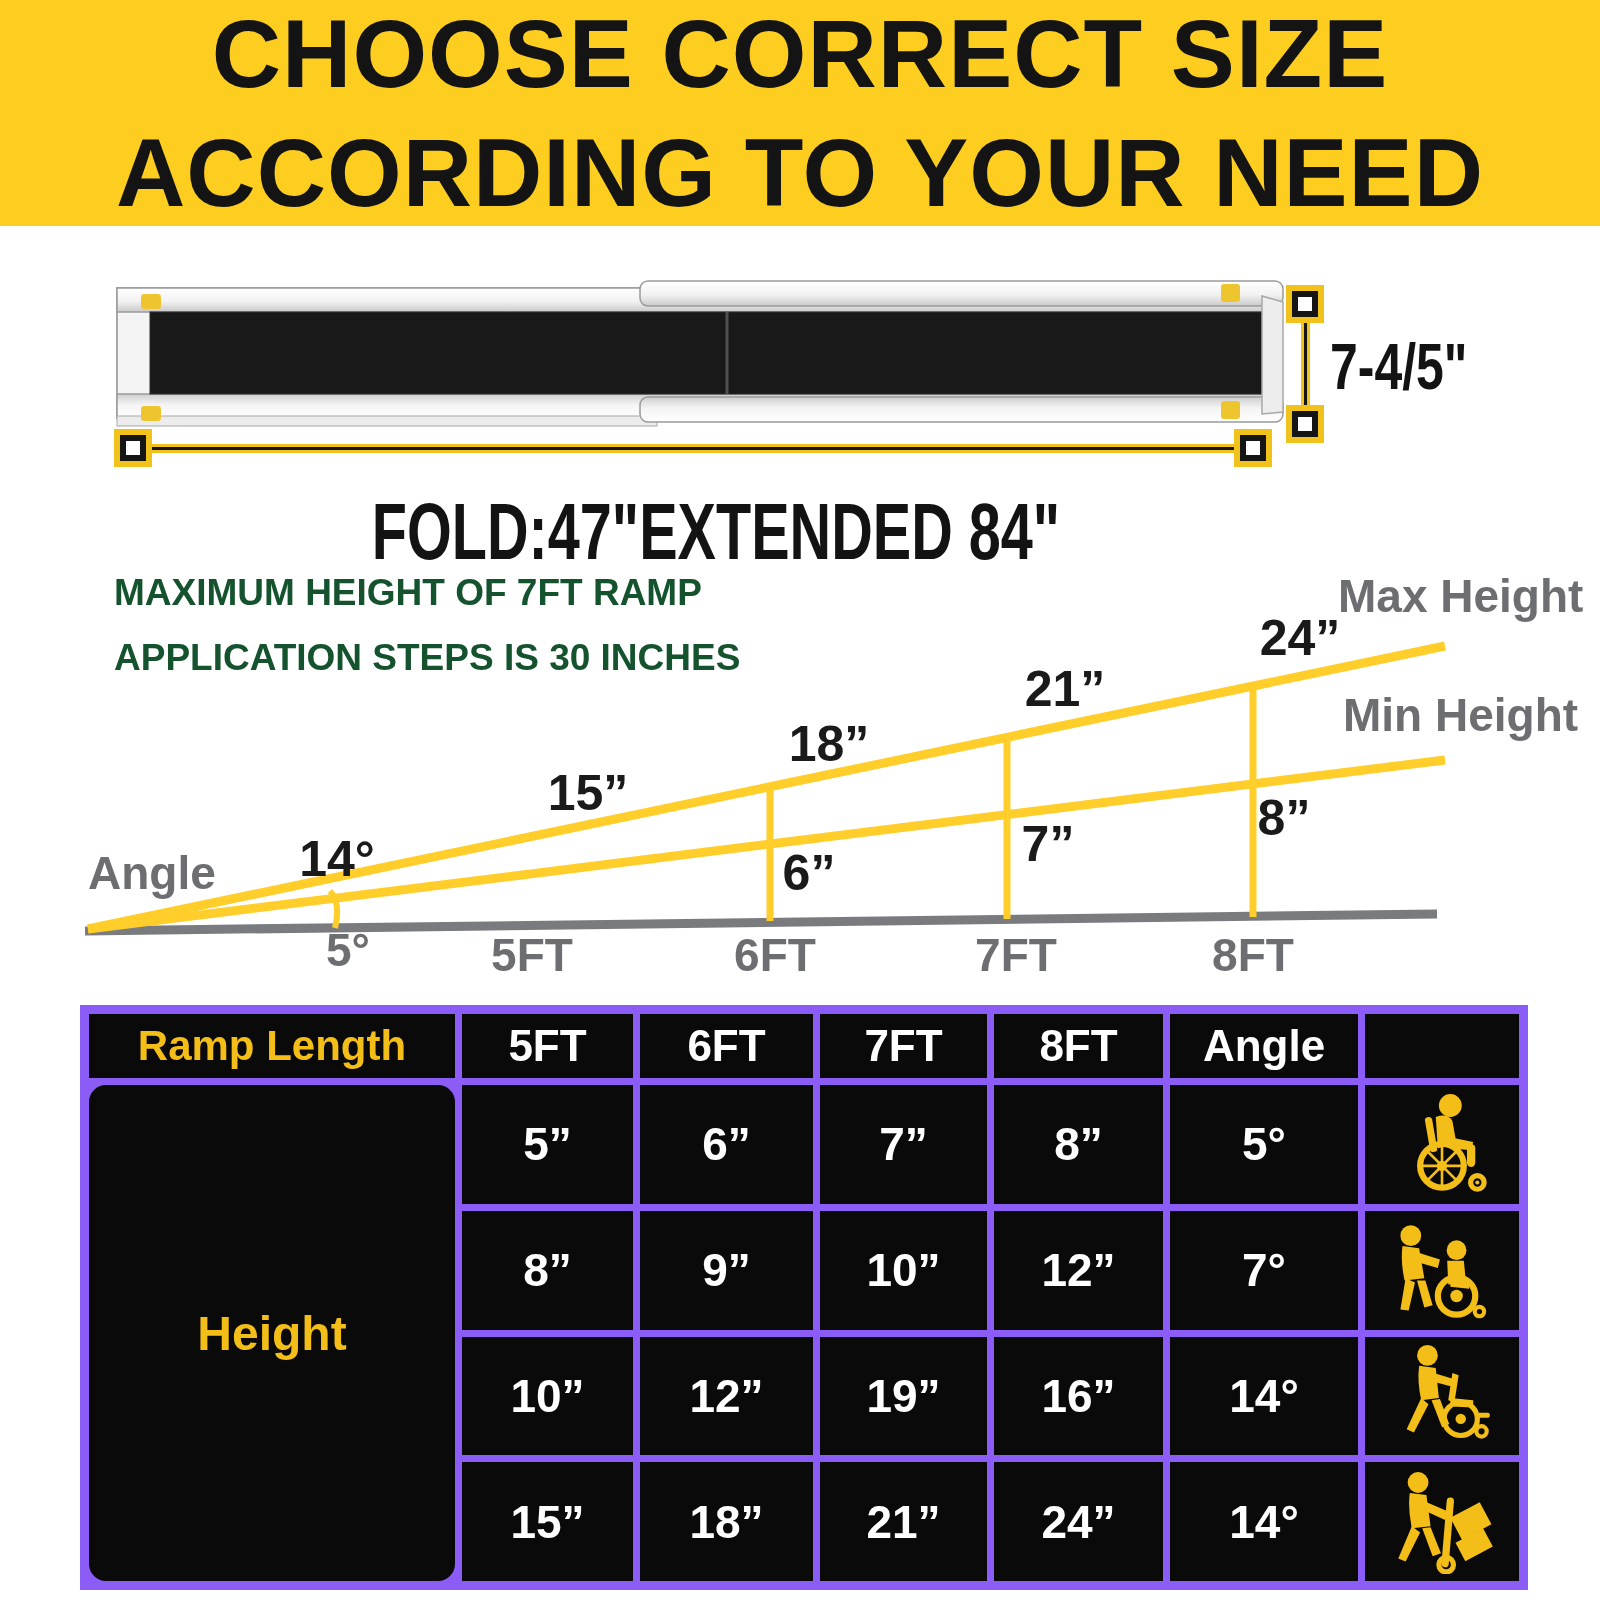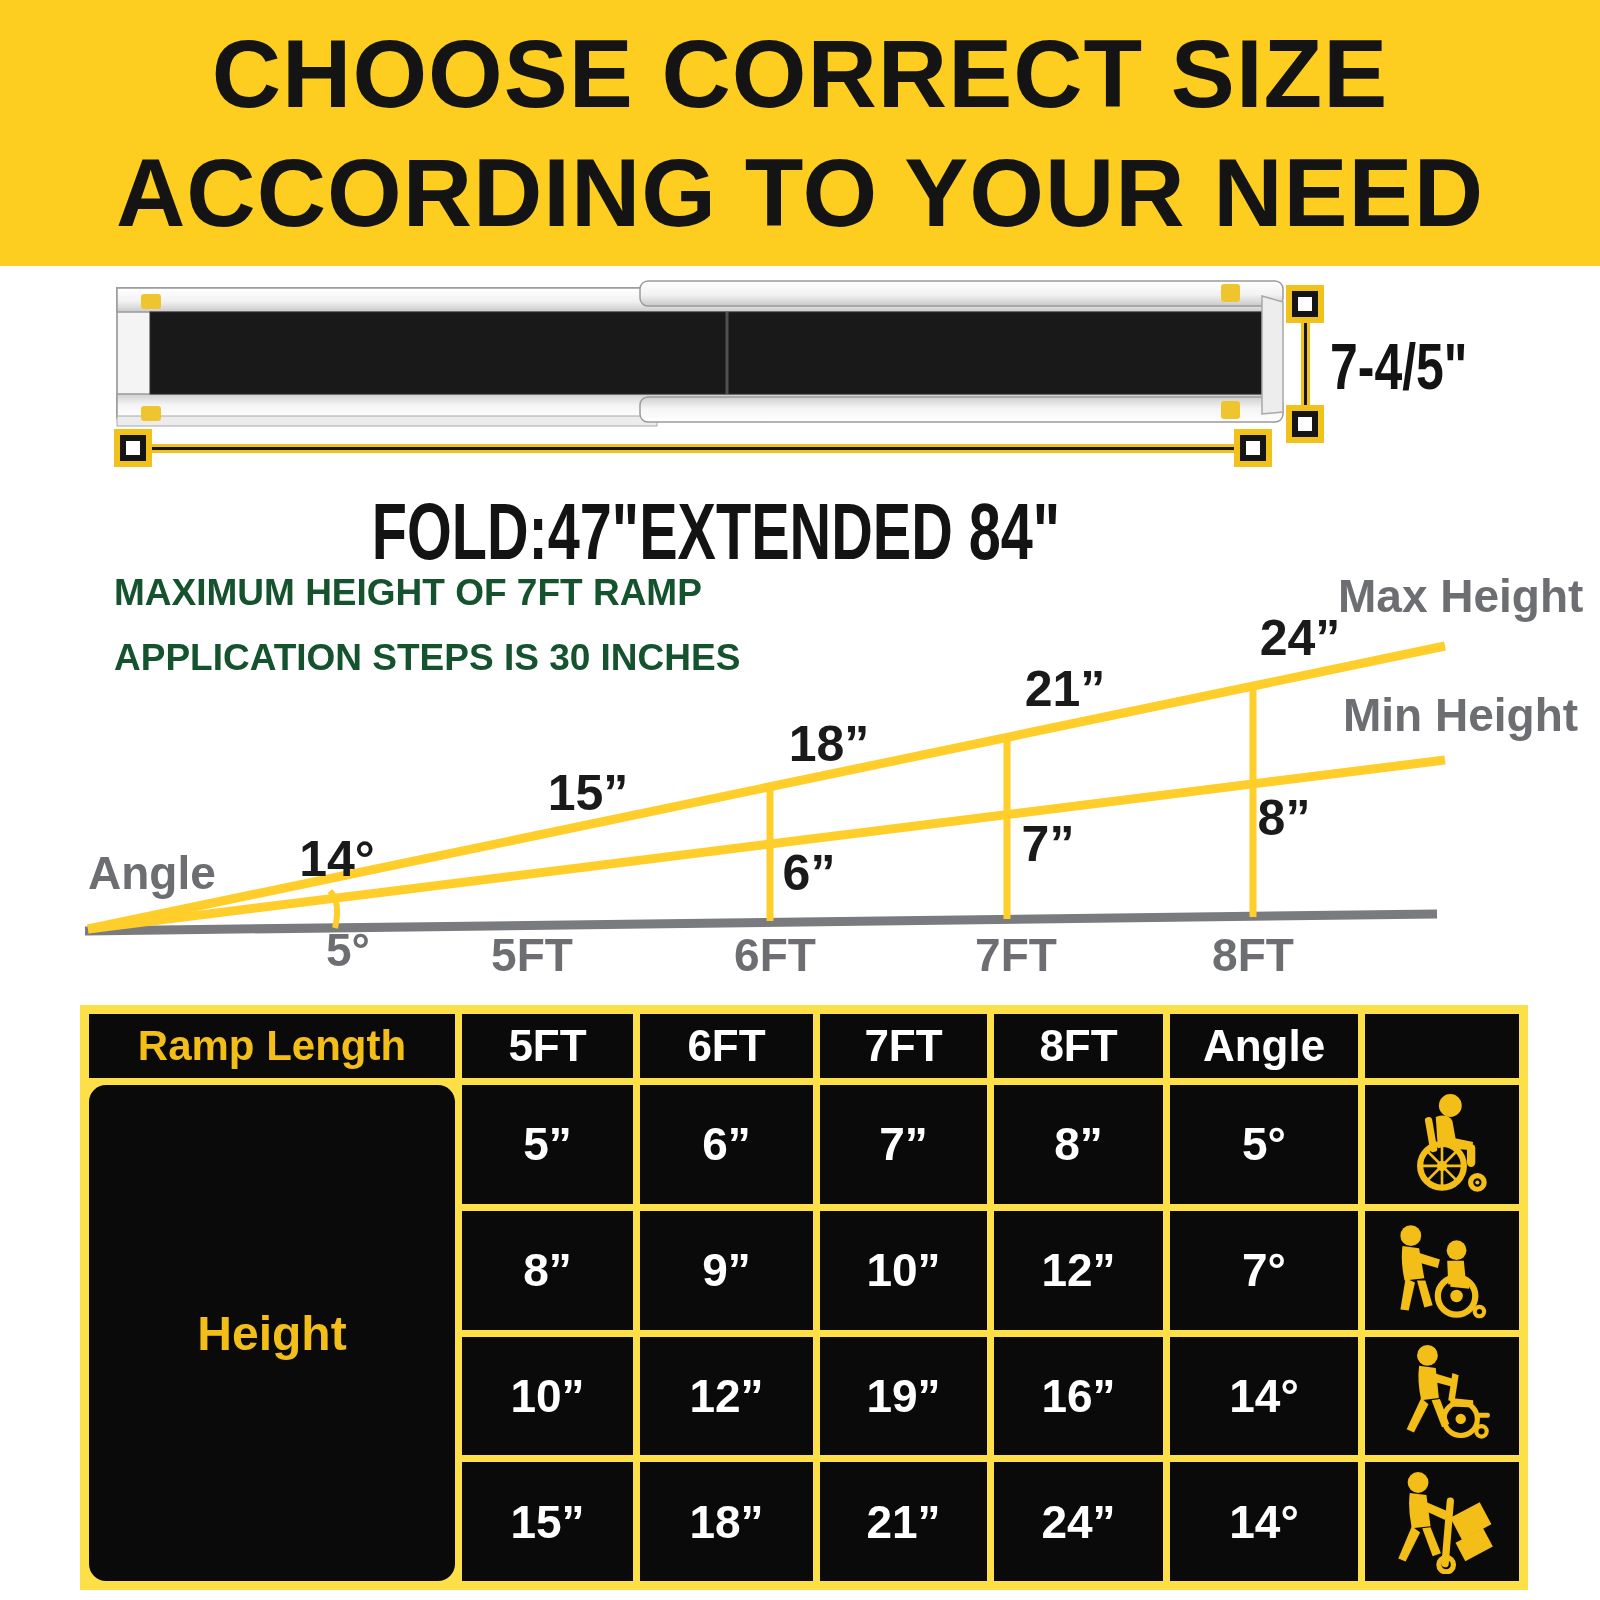--- a/index.html
+++ b/index.html
@@ -3,21 +3,21 @@
 <meta charset="utf-8">
 <style>
   html,body{margin:0;padding:0;background:#ffffff;}
   .page{
     position:relative;width:1600px;height:1600px;background:#ffffff;
     font-family:"Liberation Sans",sans-serif;color:#131313;overflow:hidden;
   }
 
   
   .banner{
-    position:absolute;left:0;top:0;width:1600px;height:266px;background:#FDCE1F;
+    position:absolute;left:0;top:0;width:1600px;height:226px;background:#FDCE1F;
     display:flex;flex-direction:column;align-items:center;justify-content:center;gap:21px;
   }
   .banner-line{
     font-weight:bold;font-size:96px;line-height:1.02;letter-spacing:1px;color:#141414;white-space:nowrap;
   }
 
   
   .ramp-svg{position:absolute;left:0;top:260px;width:1600px;height:180px;}
 
   .dim-line-h{
@@ -53,21 +53,21 @@
   }
   .glabel{
     position:absolute;font-weight:bold;font-size:46px;color:#6D6E71;
     transform:translate(-50%,-50%);white-space:nowrap;
   }
   .anchor-left{transform:translateY(-50%);}
 
   
   .size-table{
     position:absolute;left:80px;top:1005px;width:1448px;height:585px;
-    background:#fde047;display:grid;
+    background:#8b5cf6;display:grid;
     grid-template-columns:366px 171px 173px 167px 169px 188px 1fr;
     grid-template-rows:64px repeat(4,1fr);
     gap:7px;padding:9px;box-sizing:border-box;
   }
   .cell{background:#0A0A0A;display:flex;align-items:center;justify-content:center;}
   .th{color:#ffffff;font-weight:bold;font-size:44px;}
   .th-ramp{color:#F3BE18;font-size:42px;}
   .td{color:#ffffff;font-weight:bold;font-size:46px;}
   .height-cell{grid-row:2 / span 4;grid-column:1;color:#F3BE18;font-weight:bold;font-size:48px;border-radius:17px;}
   .icon-cell svg{width:104px;height:104px;display:block;}

